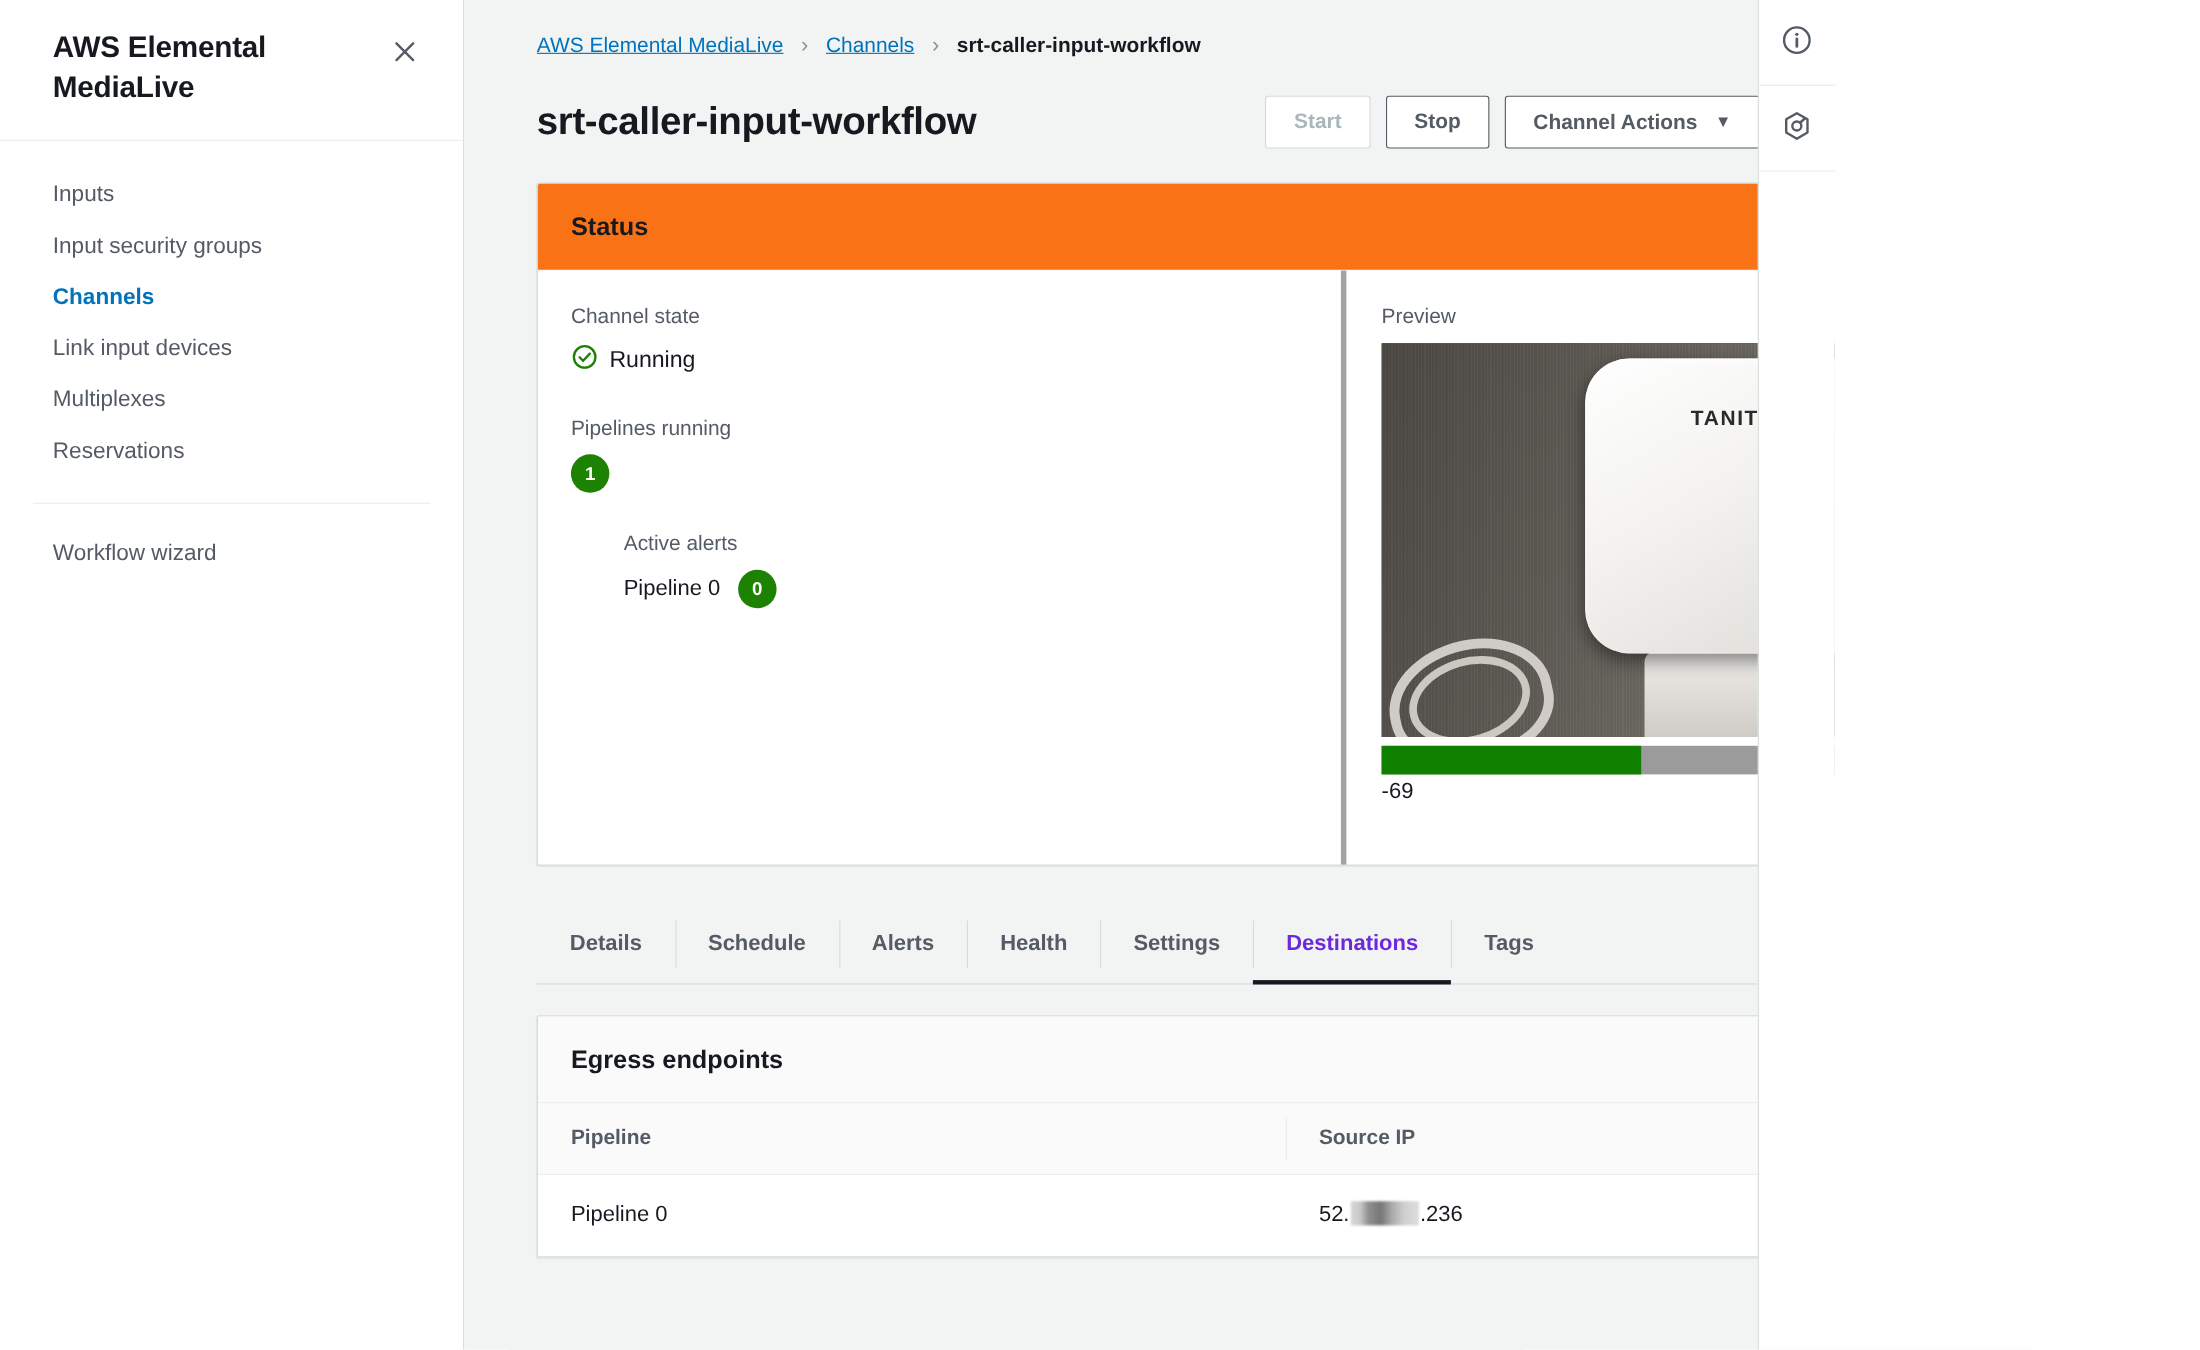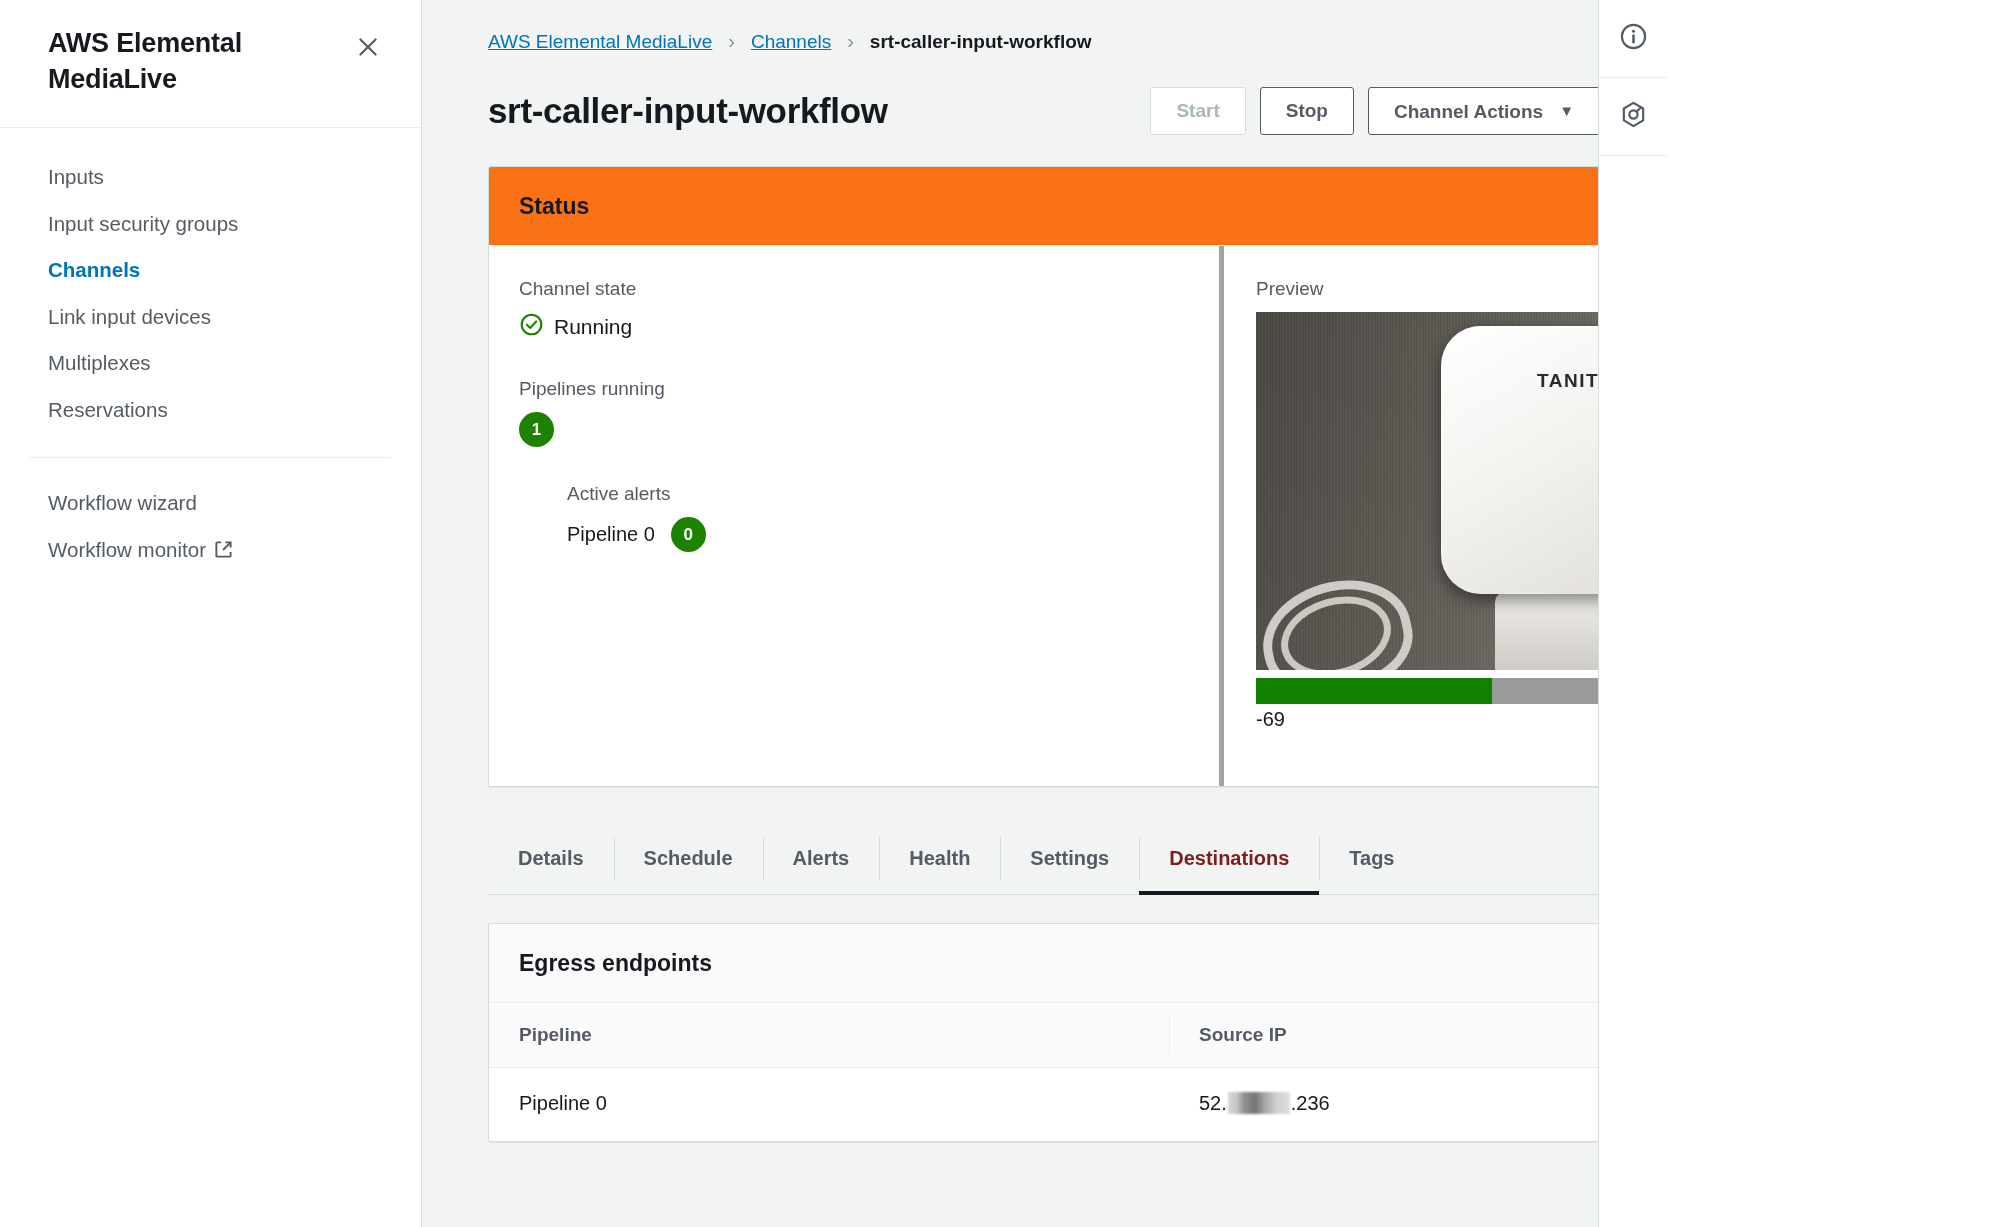--- a/index.html
+++ b/index.html
@@ -437,21 +437,21 @@
   .tab + .tab::before {
     content: "";
     position: absolute;
     left: 0;
     top: 14px;
     bottom: 14px;
     width: 1px;
     background: #d5dbdb;
   }
   .tab.active {
-    color: #7f1d1d;
+    color: #6d28d9;
   }
   .tab.active::after {
     content: "";
     position: absolute;
     left: 0; right: 0; bottom: -1px;
     height: 4px;
     background: #16191f;
   }
 
   
@@ -563,27 +563,20 @@
       <a class="nav-item">Inputs</a>
       <a class="nav-item">Input security groups</a>
       <a class="nav-item active">Channels</a>
       <a class="nav-item">Link input devices</a>
       <a class="nav-item">Multiplexes</a>
       <a class="nav-item">Reservations</a>
 
       <div class="nav-divider"></div>
 
       <a class="nav-item">Workflow wizard</a>
-      <a class="nav-item">
-        <span>Workflow monitor</span><span class="ext-icon"><svg width="19" height="19" viewBox="0 0 16 16" fill="none" stroke="#545b64" stroke-width="1.6">
-              <path d="M6 2H2.6A.6.6 0 0 0 2 2.6v10.8a.6.6 0 0 0 .6.6h10.8a.6.6 0 0 0 .6-.6V10"></path>
-              <path d="M9.6 2H14v4.4"></path>
-              <path d="M14 2 7.6 8.4"></path>
-            </svg></span>
-      </a>
     </nav>
   </aside>
 
   <main class="main">
     <div class="main-inner">
 
       <div class="breadcrumb">
         <a class="bc-link">AWS Elemental MediaLive</a>
         <span class="bc-sep">›</span>
         <a class="bc-link">Channels</a>

